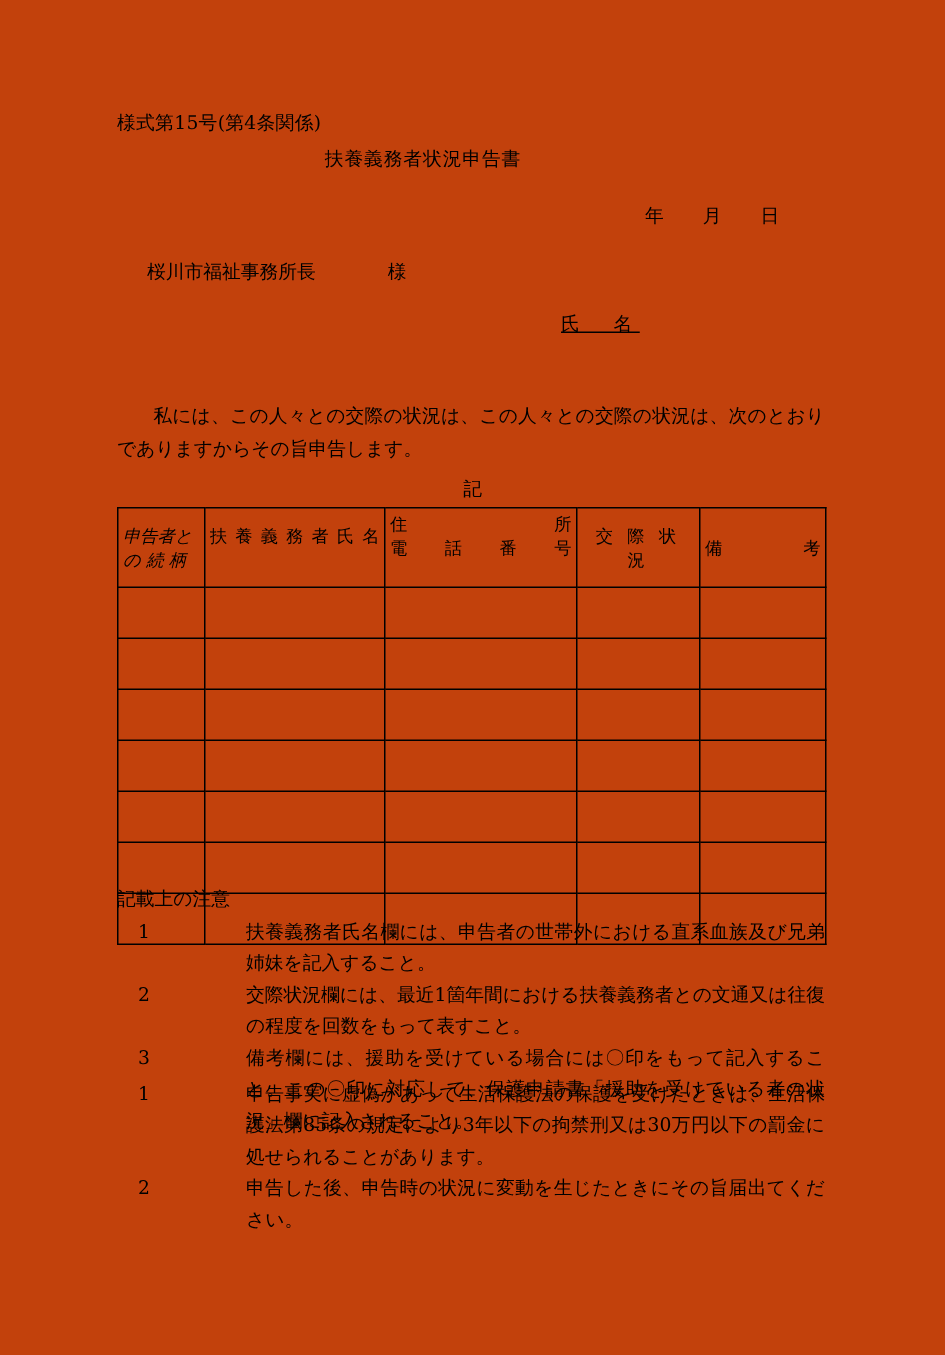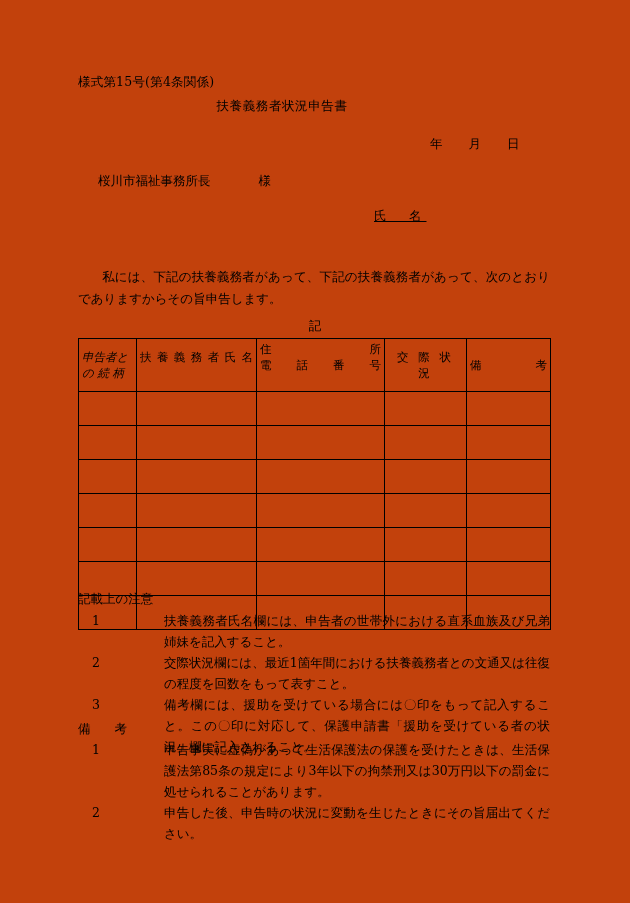--- a/index.html
+++ b/index.html
@@ -189,21 +189,21 @@
   <div class="recipient">
     <span>桜川市福祉事務所長</span><span class="gap"></span><span>様</span>
   </div>
 
   <div class="declarant">
     <div class="row2">
       <span class="fld">氏　名</span>
     </div>
   </div>
 
-  <div class="body-text"><span class="indent"></span><span>私には、下記の扶養義務者があって、下記の扶養義務者があって、次のとおりでありますからその旨申告します。</span></div>
+  <div class="body-text"><span class="indent"></span><span>私には、この人々との交際の状況は、この人々との交際の状況は、次のとおりでありますからその旨申告します。</span></div>
 
   <div class="ki-label">記</div>
 
   <table class="form-table">
     <colgroup>
       <col style="width:58px">
       <col style="width:120px">
       <col style="width:128px">
       <col style="width:82px">
       <col style="width:84px">
@@ -305,23 +305,20 @@
       <div class="note-num">2</div>
       <div class="note-body">交際状況欄には、最近1箇年間における扶養義務者との文通又は往復の程度を回数をもって表すこと。</div>
     </div>
     <div class="note-item">
       <div class="note-num">3</div>
       <div class="note-body">備考欄には、援助を受けている場合には〇印をもって記入すること。この〇印に対応して、保護申請書「援助を受けている者の状況」欄に記入されること。</div>
     </div>
   </div>
 
   <div class="remarks">
-    <div class="remarks-title">
-      <span>備</span><span class="gap"></span><span>考</span>
-    </div>
     <div class="note-item">
       <div class="note-num">1</div>
       <div class="note-body">申告事実に虚偽があって生活保護法の保護を受けたときは、生活保護法第85条の規定により3年以下の拘禁刑又は30万円以下の罰金に処せられることがあります。</div>
     </div>
     <div class="note-item">
       <div class="note-num">2</div>
       <div class="note-body">申告した後、申告時の状況に変動を生じたときにその旨届出てください。</div>
     </div>
   </div>
 

